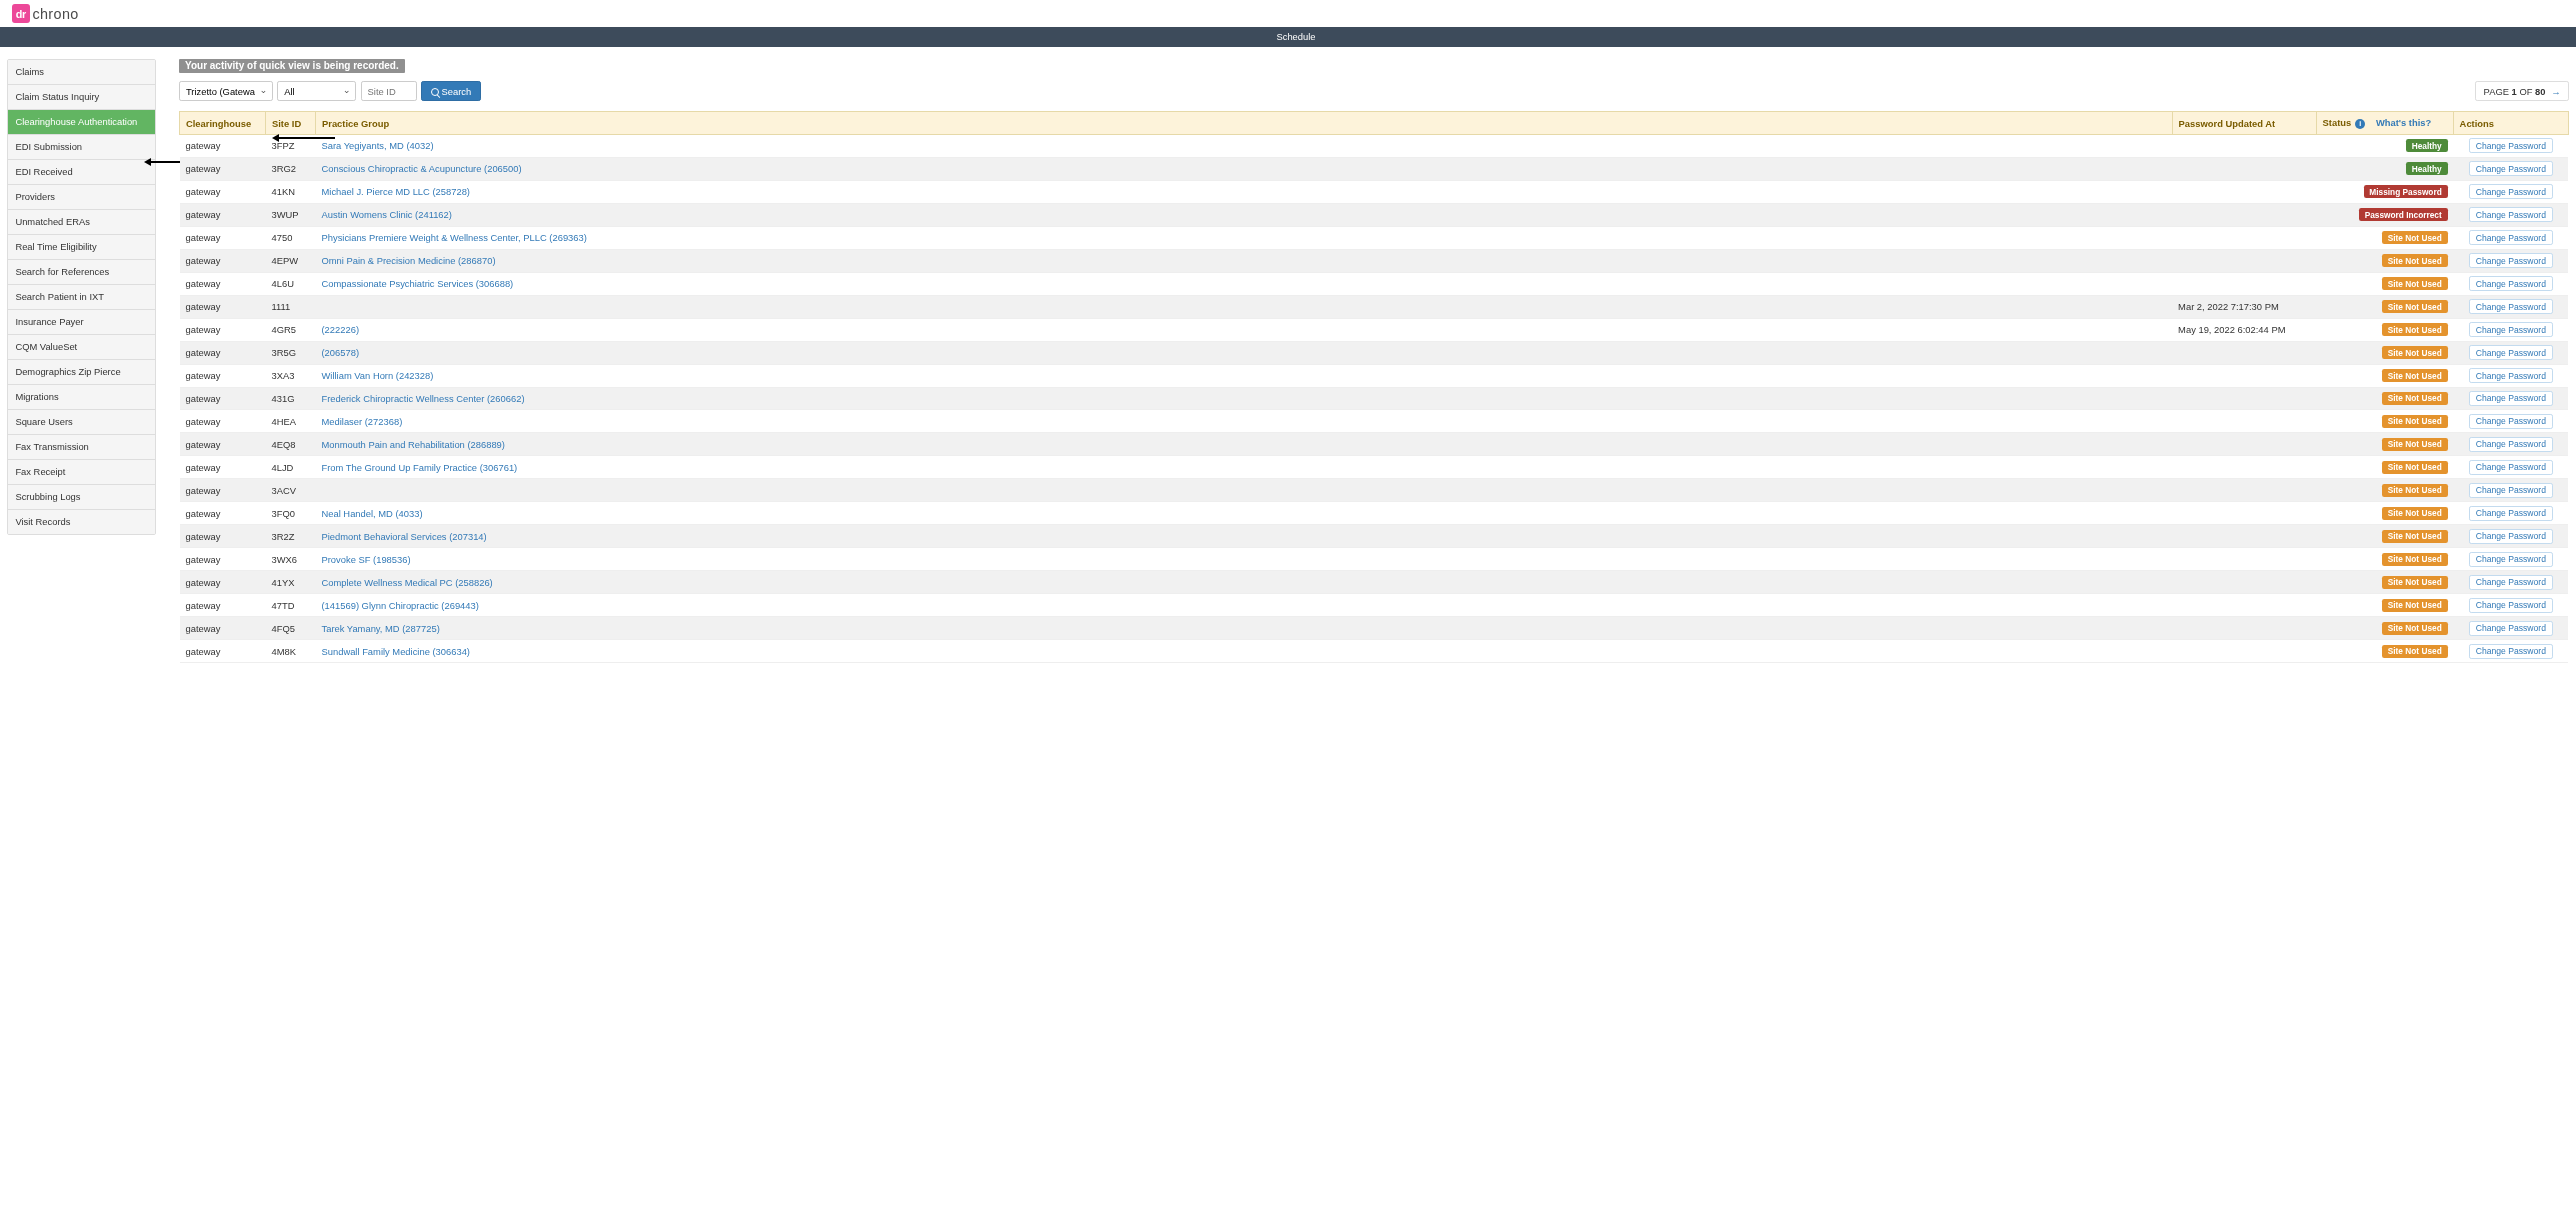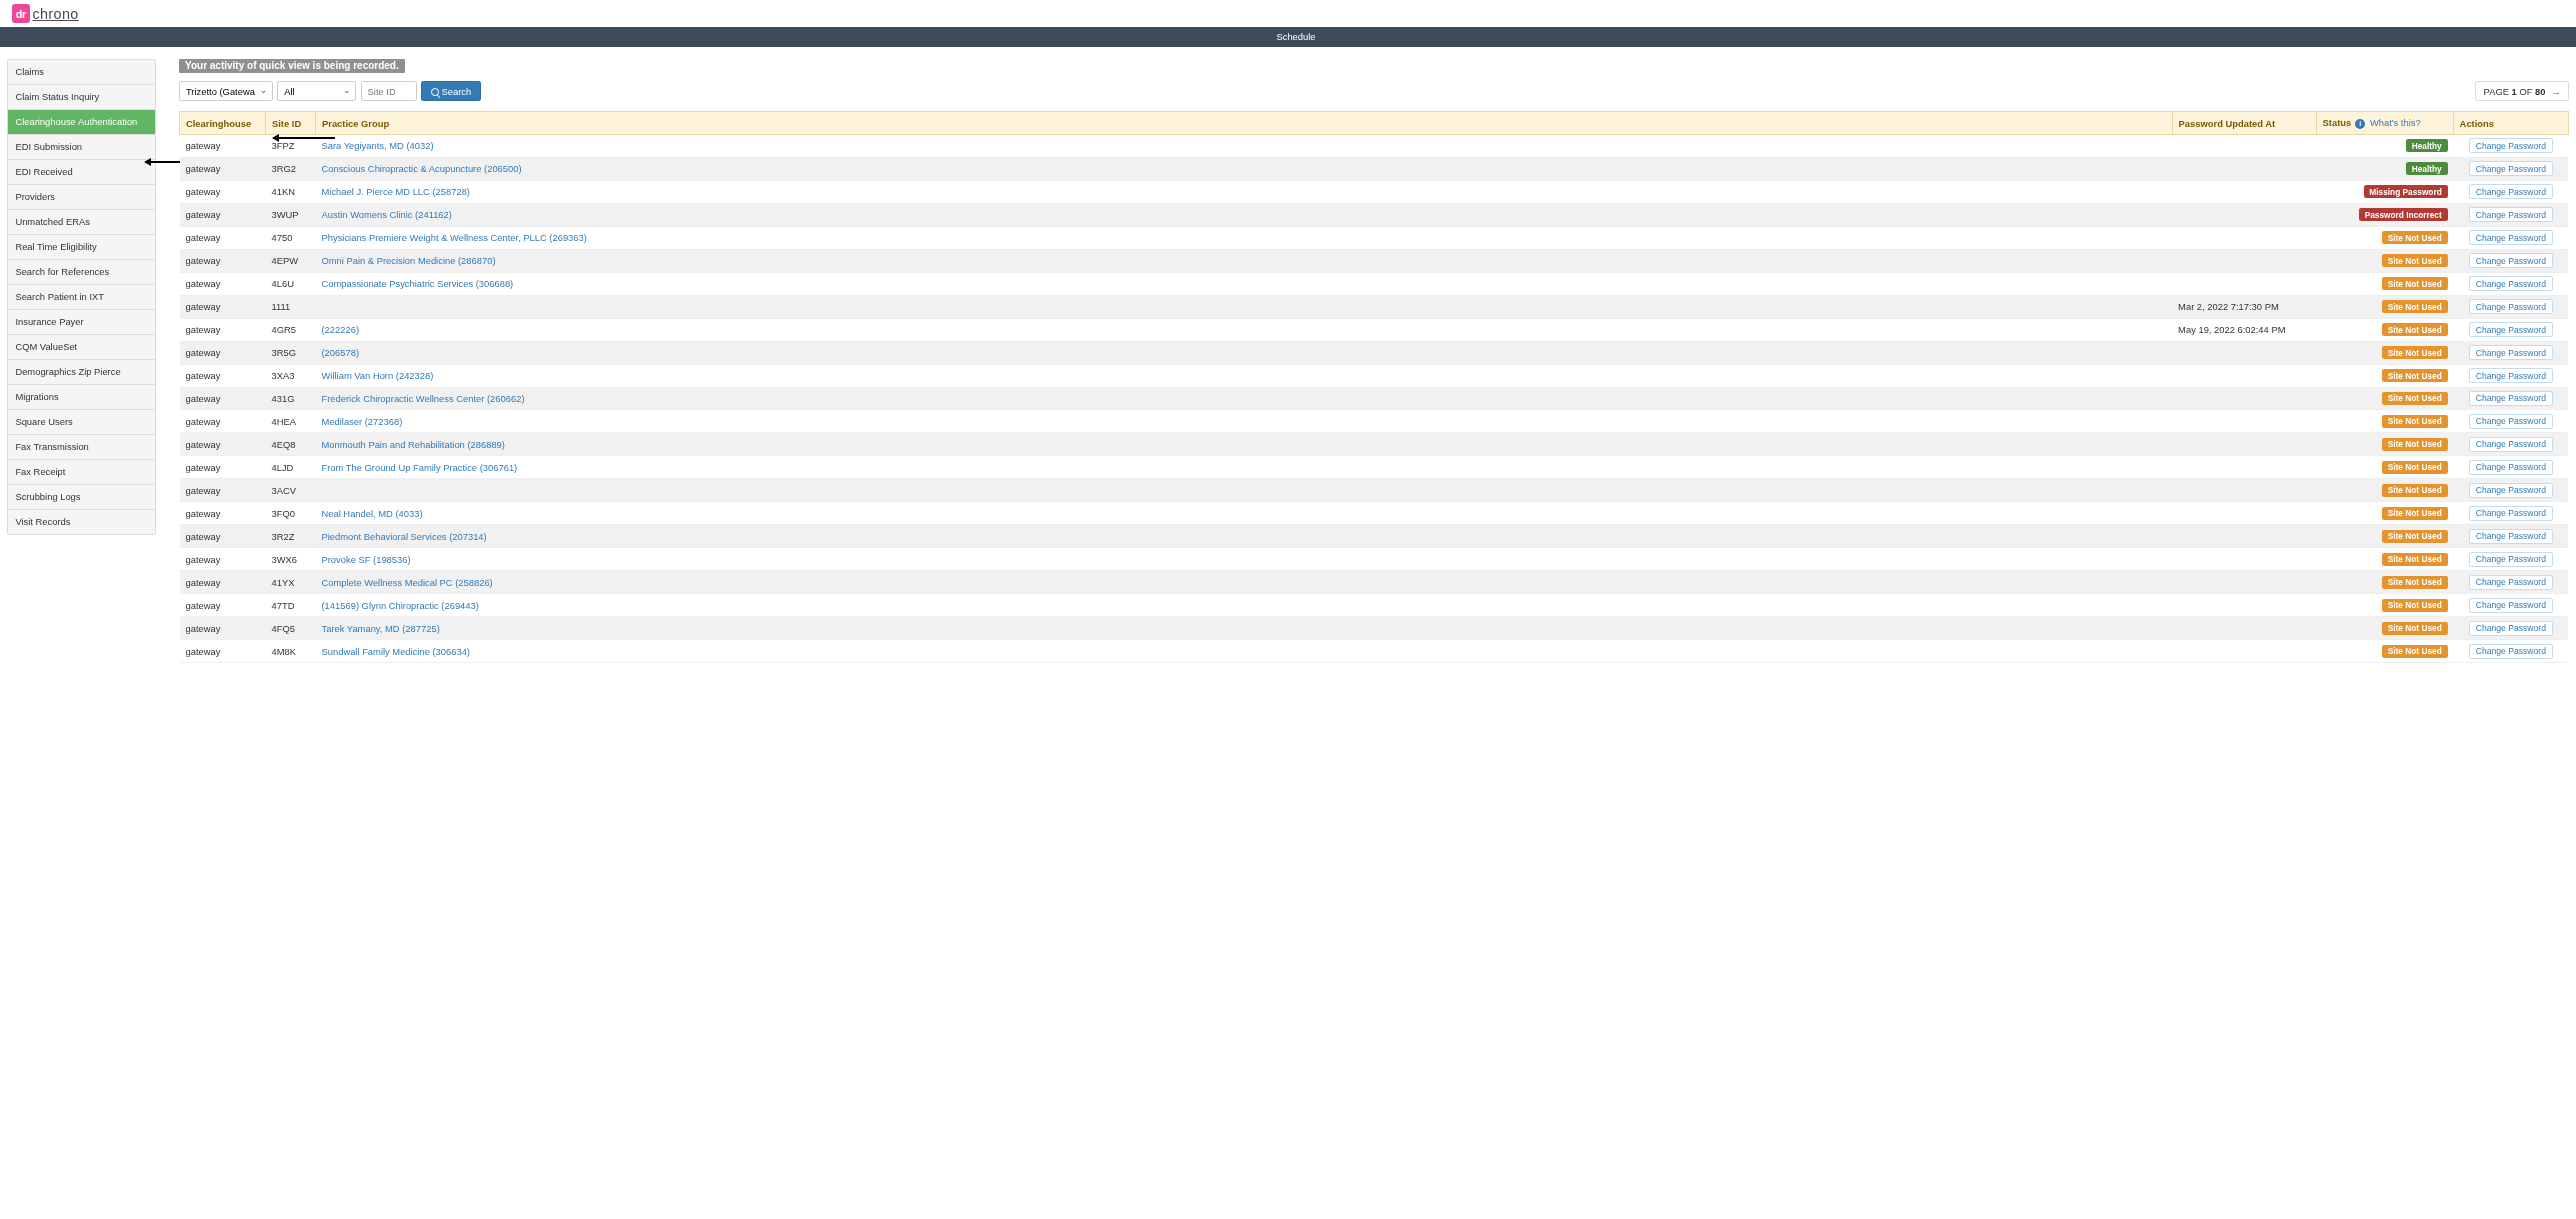--- a/index.html
+++ b/index.html
@@ -2,21 +2,21 @@
 <html style="font-size:11.5px"><head>
 <meta charset="utf-8">
 <style>
   * { box-sizing: border-box; margin: 0; padding: 0; }
   body { font-family: "Helvetica Neue", Helvetica, Arial, sans-serif; font-size: 9.4px; color: #333; background: #fff; }
   a { color: #337ab7; text-decoration: none; cursor: pointer; }
 
   
   .brand-bar { display: flex; align-items: center; padding: 4.3px 11.5px 4.3px 11.5px; }
   .logo-box { display: inline-flex; align-items: center; justify-content: center; width: 18.7px; height: 18.7px; background: #ec4899; border-radius: 2.9px; color: #fff; font-weight: bold; font-size: 10.8px; margin-right: 2.2px; letter-spacing: -0.4px;}
-  .logo-text { color: #4a4a4a; font-size: 14.4px; font-weight: 300; letter-spacing: 0.4px; text-decoration: underline;}
+  .logo-text { color: #4a4a4a; font-size: 14.4px; font-weight: 300; letter-spacing: 0.4px;}
 
   
   .main-nav { background: #3d4b5b; color: #fff; display: flex; align-items: center; height: 20px; padding: 0 0 0 16px; font-size: 9.4px; flex-direction: column; }
   .main-nav .nav-item { color: #fff; padding: 0 9.4px; line-height: 20px; cursor: pointer; }
   .nav-spacer { flex: 1; }
   .nav-search { background: #5b6773; border: none; height: 14.4px; width: 108px; padding: 1.4px 5.8px; font-size: 8.6px; color: #fff; margin-right: 4.3px;}
   .nav-search::placeholder { color: #ccc; }
   .nav-right-icon { color: #fff; padding: 0 4.3px; font-size: 11.5px; cursor: pointer; line-height: 20px;}
   .nav-caduceus, .nav-scalpel { color: #fff; padding: 0 7.2px; font-size: 10px; }
 
@@ -69,21 +69,21 @@
   .btn-sm-outline {
     display: inline-block; padding: 1.4px 5.8px; border: 0.7px solid #c3dbef; border-radius: 2.2px;
     color: #337ab7; background: #fff; font-size: 8.6px; cursor: pointer; white-space: nowrap;
   }
 
   .info-icon {
     display: inline-flex; width: 10px; height: 10px; border-radius: 50%;
     background: #337ab7; color: #fff; font-size: 7.2px; align-items: center; justify-content: center;
     font-weight: bold; margin-left: 1.4px; cursor: help;
   }
-  .whats-this { color: #337ab7; margin-left: 2px; font-weight: normal;}
+  .whats-this { color: #337ab7; margin-left: 8px; font-weight: bold;}
 
   
   .mag { display:inline-block; width:8px; height:8px; border:1.4px solid #fff; border-radius:50%; position: relative; top:0.7px;}
   .mag::after { content:""; position:absolute; width:1.4px; height:4.3px; background:#fff; bottom:-3.6px; right:-1.4px; transform: rotate(-45deg);}
 
   
   .plus-icon { font-size: 14.4px; font-weight: bold; line-height: 20px;}
   
   .mail-icon::before { content: "✉"; font-size: 13px;}
   

